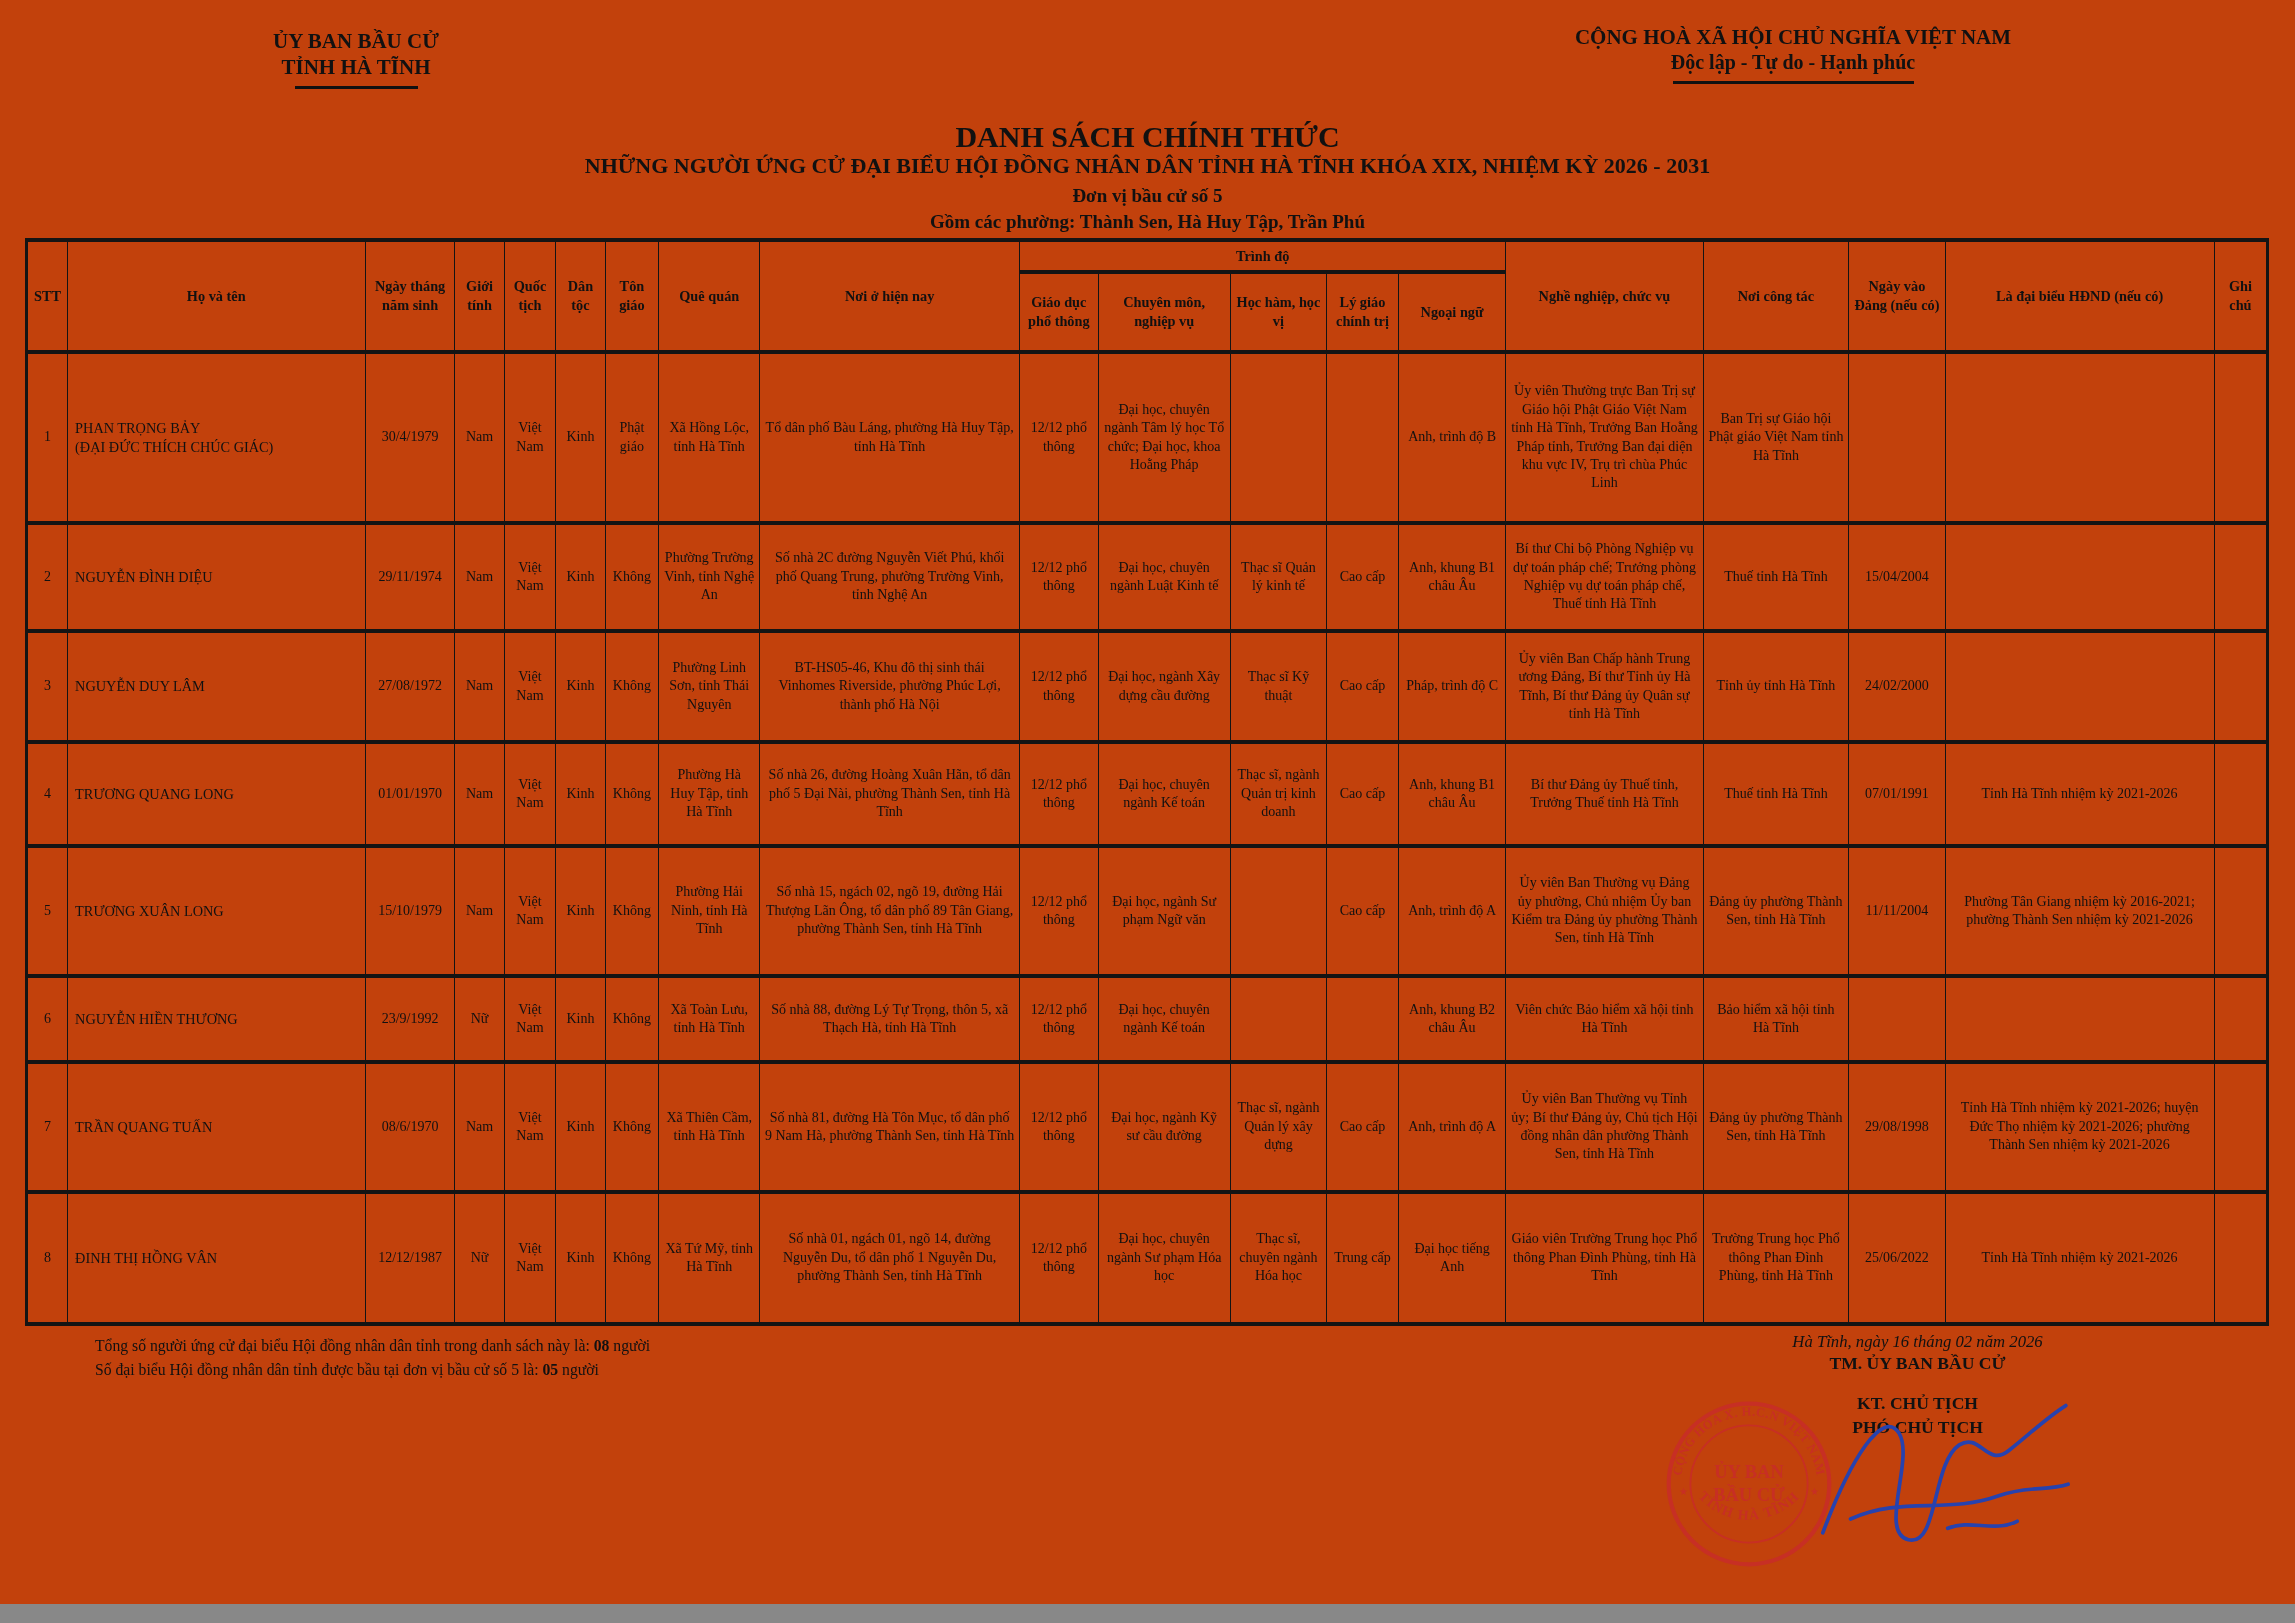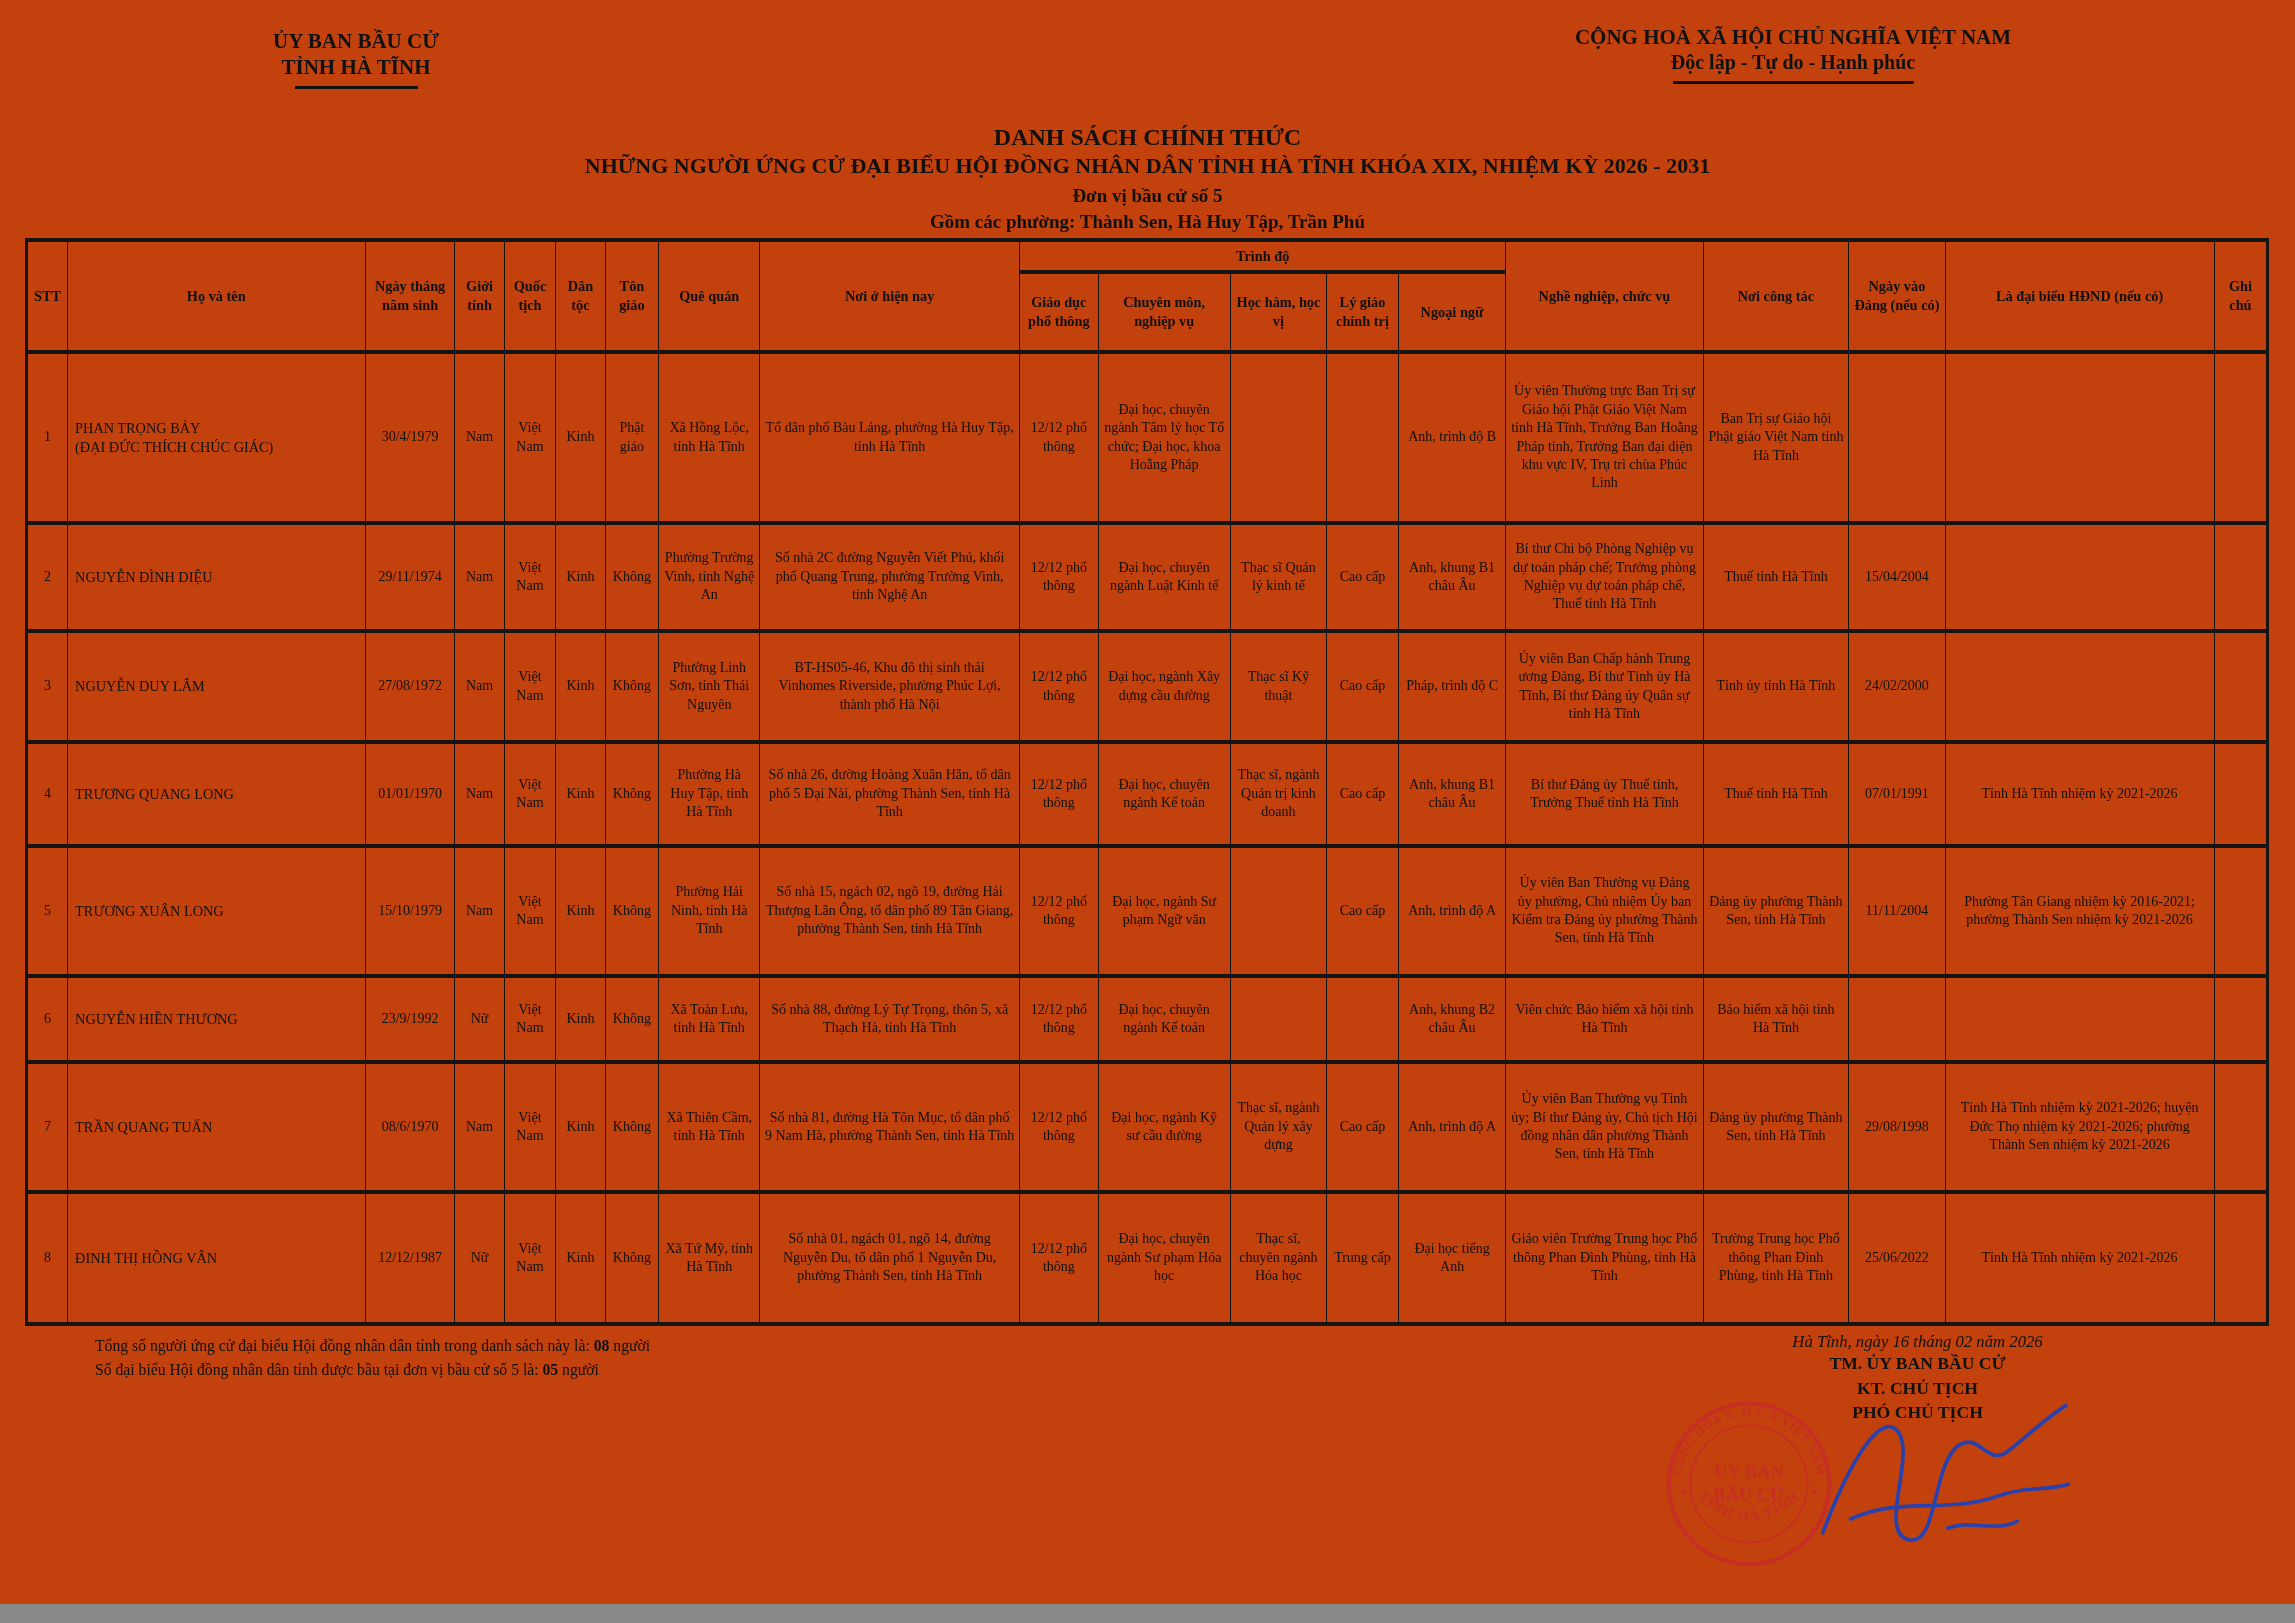--- a/index.html
+++ b/index.html
@@ -10,21 +10,21 @@
   .org{position:absolute;text-align:center;font-weight:bold;}
   #org-left{left:148px;top:28px;width:416px;font-size:21px;line-height:1.25;}
   #org-right{left:1467px;top:24px;width:652px;font-size:21px;line-height:1.25;}
   #org-right .line2{font-size:20px;}
   .rule{height:0;border-bottom:3.2px solid #111;margin:5.6px auto 0;}
   #org-left .rule{width:123px;}
   #org-right .rule{width:241px;}
 
   
   #title{position:absolute;left:0;top:123px;width:2295px;text-align:center;font-weight:bold;}
-  #title .t1{font-size:24px;line-height:28px;}
+  #title .t1{font-size:30px;line-height:28px;}
   #title .t2{font-size:22px;line-height:30.5px;}
   #title .t3{font-size:19px;line-height:27px;}
   #title .t4{font-size:19px;line-height:25px;}
 
   
   #tbl{position:absolute;left:25.4px;top:238px;width:2244px;border-collapse:collapse;
        table-layout:fixed;border:3.7px solid #141414;}
   #tbl th,#tbl td{border:1.4px solid #141414;border-top-width:4.2px;border-bottom-width:4.2px;
        font-size:14px;line-height:1.32;text-align:center;vertical-align:middle;
        padding:3.7px 4.6px;word-wrap:break-word;overflow:hidden;}
@@ -42,21 +42,21 @@
   #tbl tbody tr:nth-child(7){height:130px;}
   #tbl tbody tr:nth-child(8){height:132px;}
 
   
   #footer-left{position:absolute;left:95px;top:1334px;font-size:15.7px;line-height:1.55;}
   #footer-left b{font-weight:bold;text-align:center;}
 
   #sig{position:absolute;left:1610px;top:1332px;width:615px;text-align:center;}
   .sig-date{font-style:italic;font-size:16.7px;}
   .sig-l1{font-weight:bold;font-size:17.6px;margin-top:1px;}
-  .sig-l2{font-weight:bold;font-size:17.6px;margin-top:4px;}
+  .sig-l2{font-weight:bold;font-size:17.6px;margin-top:19px;}
   .sig-l3{font-weight:bold;font-size:17.6px;margin-top:2.8px;}
   .sig-name{font-weight:bold;font-size:18.5px;margin-top:181px;}
 
   #stamp{position:absolute;left:1665px;top:1400px;width:168px;height:168px;}
   #signature{position:absolute;left:1795px;top:1380px;width:287px;height:190px;}
 </style>
 </head>
 <body>
 
 <div id="page">

